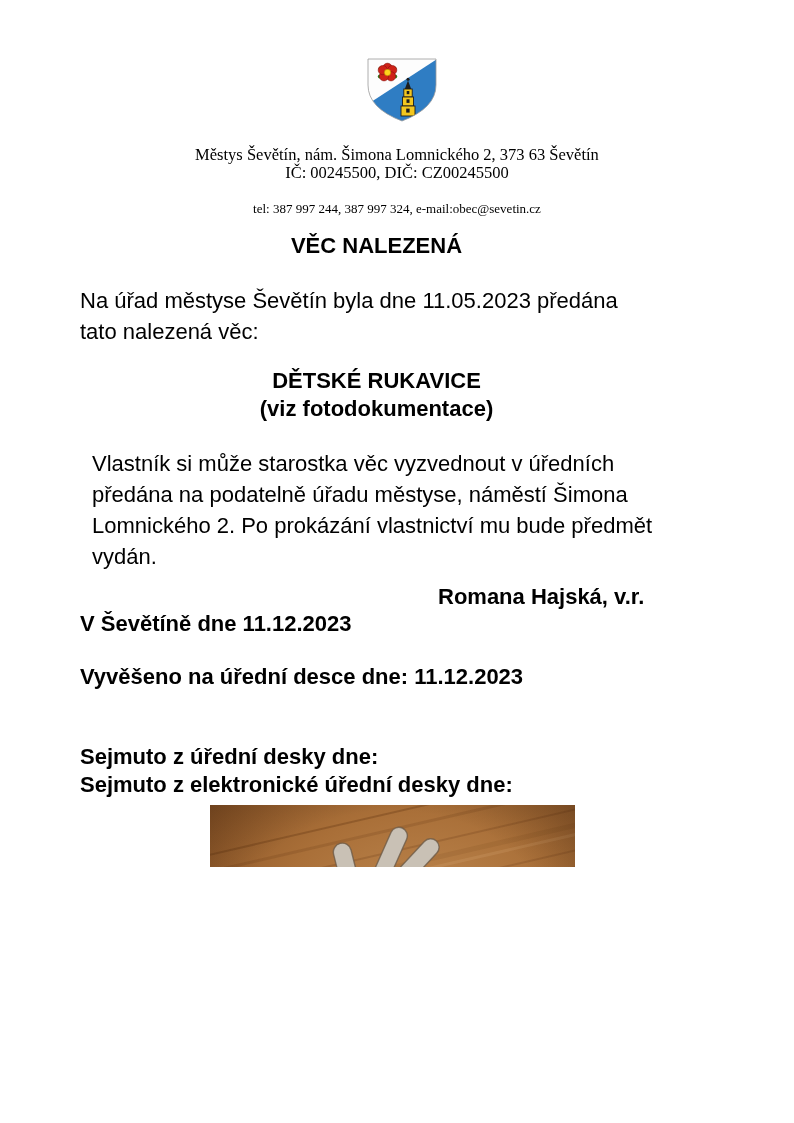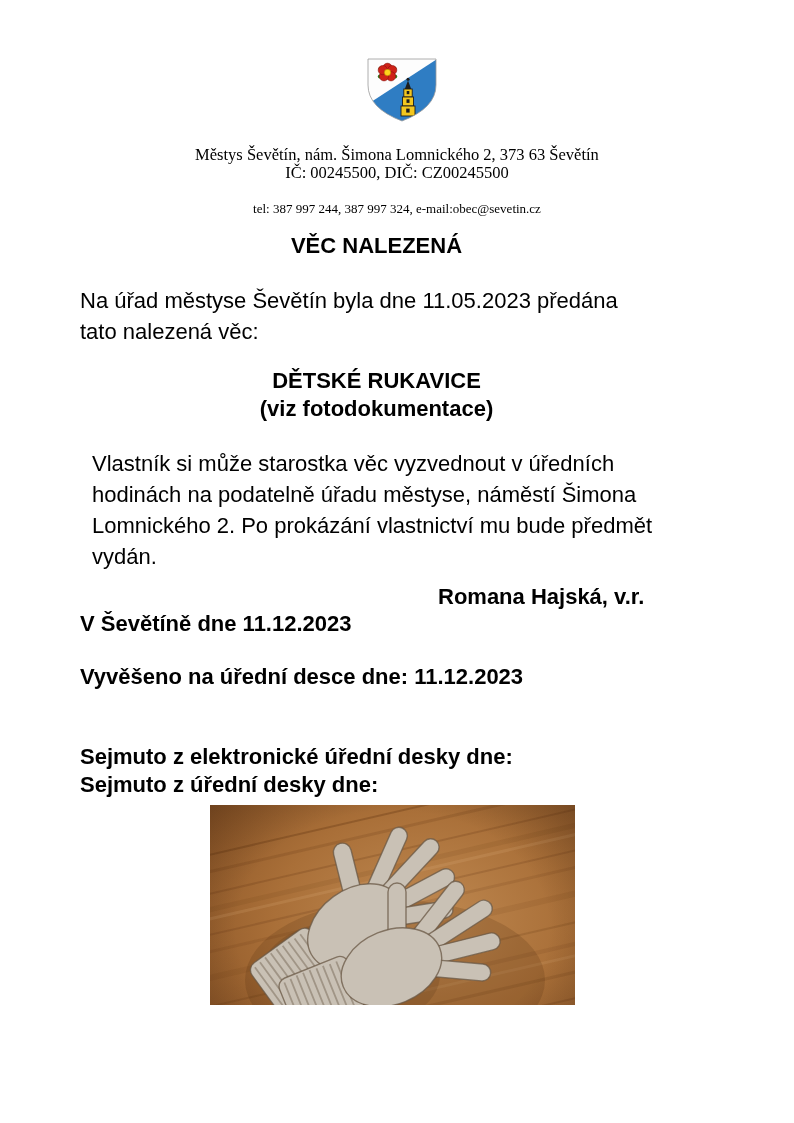--- a/index.html
+++ b/index.html
@@ -1,18 +1,18 @@
 <!DOCTYPE html>
 <html><head>
 <meta charset="utf-8">
 <style>
   html,body{margin:0;padding:0;background:#ffffff;}
   .page{
     position:relative;
-    width:794px;height:1005px;
+    width:794px;height:867px;
     background:#ffffff;
     font-family:"Liberation Sans", sans-serif;
     color:#000000;
     overflow:hidden;
   }
   .abs{position:absolute;left:0;width:794px;}
 
   
   .crest{position:absolute;left:364px;top:57px;width:76px;height:66px;}
 
@@ -95,34 +95,34 @@
     <div>tato nalezená věc:</div>
   </div>
 
   <div class="col item">
     <div>DĚTSKÉ RUKAVICE</div>
     <div>(viz fotodokumentace)</div>
   </div>
 
   <div class="pickup">
     <div>Vlastník si může starostka věc vyzvednout v úředních</div>
-    <div>hodinách na podatelně úřadu městyse, náměstí Šimona</div>
+    <div>předána na podatelně úřadu městyse, náměstí Šimona</div>
     <div>Lomnického 2. Po prokázání vlastnictví mu bude předmět</div>
     <div>vydán.</div>
   </div>
 
   <div class="sig-name">Romana Hajská, v.r.</div>
   <div class="sig-place">V Ševětíně dne 11.12.2023</div>
 
   <div class="col posted">
     <div>Vyvěšeno na úřední desce dne: 11.12.2023</div>
   </div>
   <div class="col removed">
+    <div>Sejmuto z úřední desky dne:</div>
     <div>Sejmuto z elektronické úřední desky dne:</div>
-    <div>Sejmuto z úřední desky dne:</div>
   </div>
 
   <div class="photo">
     <svg width="365" height="273" viewBox="0 0 365 273">
       <defs>
         <radialGradient id="wood" cx="0.58" cy="0.42" r="0.9">
           <stop offset="0" stop-color="#c08a52"></stop>
           <stop offset="0.45" stop-color="#a96f38"></stop>
           <stop offset="0.8" stop-color="#8a5426"></stop>
           <stop offset="1" stop-color="#6f3e1b"></stop>

